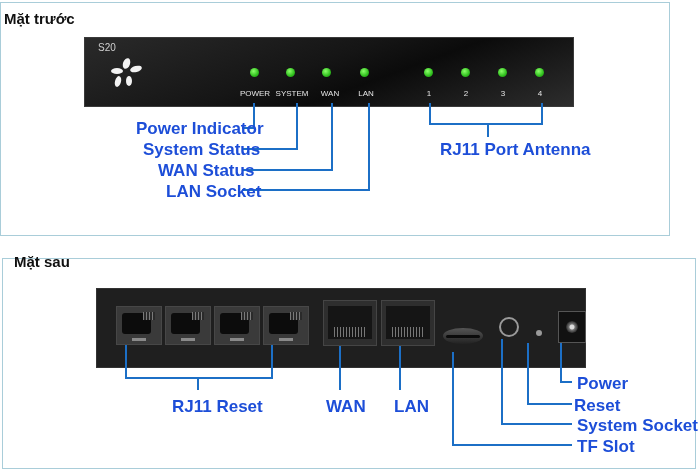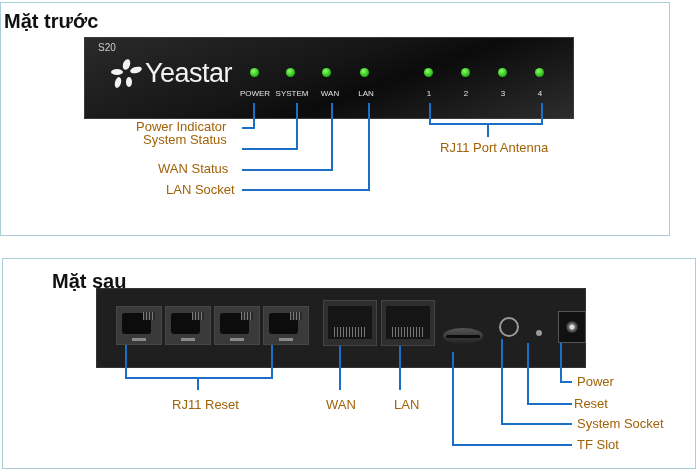--- a/index.html
+++ b/index.html
@@ -1,31 +1,31 @@
 <!DOCTYPE html>
 <html><head>
 <meta charset="utf-8">
 <style>
   html, body { margin:0; padding:0; background:#ffffff; }
   body { width:700px; height:471px; position:relative; overflow:hidden; font-family:"Liberation Sans", sans-serif; }
   .panel { position:absolute; border:1px solid #a9cdd9; background:#fff; box-sizing:border-box; }
   #front-panel { left:0; top:2px; width:670px; height:234px; }
   #back-panel { left:2px; top:258px; width:694px; height:211px; }
-  .section-title { position:absolute; font-weight:bold; font-size:20px; color:#111; }
+  .section-title { position:absolute; font-weight:bold; font-size:15px; color:#111; }
   .device { position:absolute; }
-  #front-device { left:84px; top:37px; width:490px; height:82px; background:linear-gradient(160deg,#2a2a2a 0%,#151515 45%,#0b0b0b 60%,#2d2d2d 100%); border:1px solid #3a3a3a; box-sizing:border-box; }
+  #front-device { left:84px; top:37px; width:490px; height:70px; background:linear-gradient(160deg,#2a2a2a 0%,#151515 45%,#0b0b0b 60%,#2d2d2d 100%); border:1px solid #3a3a3a; box-sizing:border-box; }
   #back-device { left:96px; top:288px; width:490px; height:80px; background:#1f1f1f; border:1px solid #333; box-sizing:border-box; }
   .model { position:absolute; left:13px; top:4px; color:#cfcfcf; font-size:10px; }
   .brand { position:absolute; left:24px; top:20px; display:flex; align-items:center; color:#f2f2f2; font-size:27px; letter-spacing:-0.5px; }
   .brand-logo { width:34px; height:30px; position:relative; margin-right:2px; }
   .petal { position:absolute; background:#f2f2f2; border-radius:50%; }
   .led { position:absolute; width:9px; height:9px; border-radius:50%; background:radial-gradient(circle at 40% 35%,#8cff6a,#2fbf1d 60%,#1c7d10); }
   .led-label { position:absolute; color:#e4e4e4; font-size:8px; transform:translateX(-50%); white-space:nowrap; }
   .line { position:absolute; background:#1c6fc6; }
-  .callout { position:absolute; font-weight:normal; font-size:13px; color:#a16207; white-space:nowrap; }
+  .callout { position:absolute; font-weight:bold; font-size:17px; color:#1d4ed8; white-space:nowrap; }
   .port { position:absolute; background:#3a3a3a; border:1px solid #474747; box-sizing:border-box; }
   .port-hole { position:absolute; left:5px; top:6px; right:10px; bottom:10px; background:#0c0c0c; border-radius:3px; }
   .port-pins { position:absolute; right:6px; top:5px; width:12px; height:8px; background:repeating-linear-gradient(90deg,#7a7a7a 0 1px,#2a2a2a 1px 3px); }
   .port-clip { position:absolute; left:50%; bottom:3px; width:14px; height:3px; background:#8a8a8a; transform:translateX(-50%); }
   .eth { position:absolute; background:#2e2e2e; border:1px solid #454545; box-sizing:border-box; }
   .eth-hole { position:absolute; left:4px; top:5px; right:4px; bottom:6px; background:#151515; }
   .eth-pins { position:absolute; left:10px; right:10px; bottom:8px; height:10px; background:repeating-linear-gradient(90deg,#777 0 1px,#151515 1px 3px); }
   .tf-slot { position:absolute; width:40px; height:16px; border-radius:50%; background:linear-gradient(#555,#222); }
   .tf-slot::after { content:""; position:absolute; left:3px; right:3px; top:7px; height:3px; background:#0b0b0b; border-radius:2px; }
   .antenna { position:absolute; width:20px; height:20px; border:2px solid #9a9a9a; border-radius:50%; box-sizing:border-box; }
@@ -42,21 +42,20 @@
 <div class="device" id="front-device">
   <div class="model">S20</div>
   <div class="brand">
     <div class="brand-logo">
       <span class="petal" style="left:14px;top:0px;width:7px;height:11px;transform:rotate(20deg);"></span>
       <span class="petal" style="left:2px;top:10px;width:12px;height:6px;"></span>
       <span class="petal" style="left:21px;top:8px;width:12px;height:6px;transform:rotate(-15deg);"></span>
       <span class="petal" style="left:6px;top:18px;width:6px;height:11px;transform:rotate(15deg);"></span>
       <span class="petal" style="left:17px;top:18px;width:6px;height:10px;"></span>
     </div>
-    <span>Yeastar</span>
   </div>
 </div>
 
 <div class="led" style="left:250px;top:68px;"></div>
 <div class="led" style="left:286px;top:68px;"></div>
 <div class="led" style="left:322px;top:68px;"></div>
 <div class="led" style="left:360px;top:68px;"></div>
 <div class="led" style="left:424px;top:68px;"></div>
 <div class="led" style="left:461px;top:68px;"></div>
 <div class="led" style="left:498px;top:68px;"></div>
@@ -74,32 +73,32 @@
 <div class="line" style="left:253px;top:103px;width:2px;height:26px;"></div>
 <div class="line" style="left:242px;top:127px;width:13px;height:2px;"></div>
 <div class="line" style="left:296px;top:103px;width:2px;height:47px;"></div>
 <div class="line" style="left:242px;top:148px;width:56px;height:2px;"></div>
 <div class="line" style="left:331px;top:103px;width:2px;height:68px;"></div>
 <div class="line" style="left:242px;top:169px;width:91px;height:2px;"></div>
 <div class="line" style="left:368px;top:103px;width:2px;height:88px;"></div>
 <div class="line" style="left:242px;top:189px;width:128px;height:2px;"></div>
 
 <div class="callout" style="left:136px;top:119px;">Power Indicator</div>
-<div class="callout" style="left:143px;top:132px;">System Status</div>
+<div class="callout" style="left:143px;top:140px;">System Status</div>
 <div class="callout" style="left:158px;top:161px;">WAN Status</div>
 <div class="callout" style="left:166px;top:182px;">LAN Socket</div>
 
 <div class="line" style="left:429px;top:103px;width:2px;height:22px;"></div>
 <div class="line" style="left:541px;top:103px;width:2px;height:22px;"></div>
 <div class="line" style="left:429px;top:123px;width:114px;height:2px;"></div>
 <div class="line" style="left:487px;top:123px;width:2px;height:14px;"></div>
 <div class="callout" style="left:440px;top:140px;">RJ11 Port Antenna</div>
 
 <div class="panel" id="back-panel"></div>
-<div class="section-title" style="left:14px;top:270px;margin-left:38px;">Mặt sau</div>
+<div class="section-title" style="left:14px;top:253px;">Mặt sau</div>
 
 <div class="device" id="back-device"></div>
 
 <div class="port" style="left:116px;top:306px;width:46px;height:39px;">
     <div class="port-hole"></div>
     <div class="port-pins"></div>
     <div class="port-clip"></div>
   </div>
 <div class="port" style="left:165px;top:306px;width:46px;height:39px;">
     <div class="port-hole"></div>

